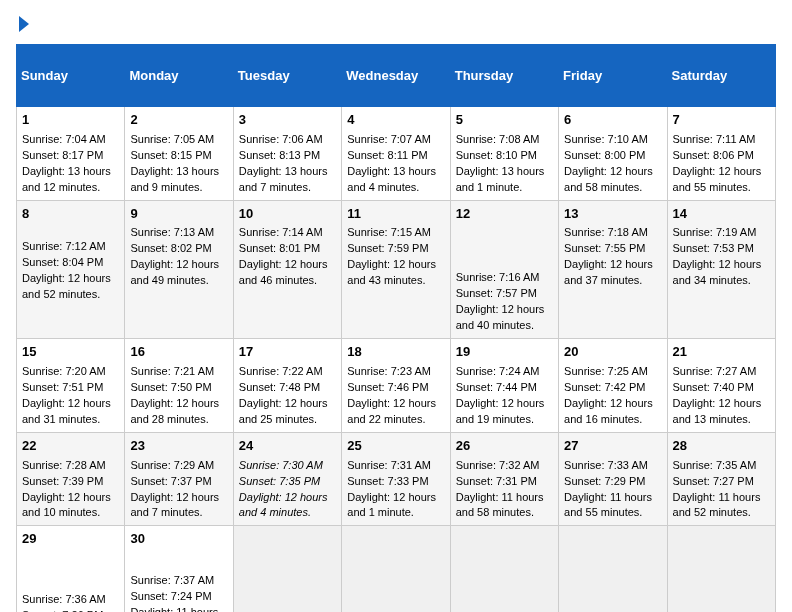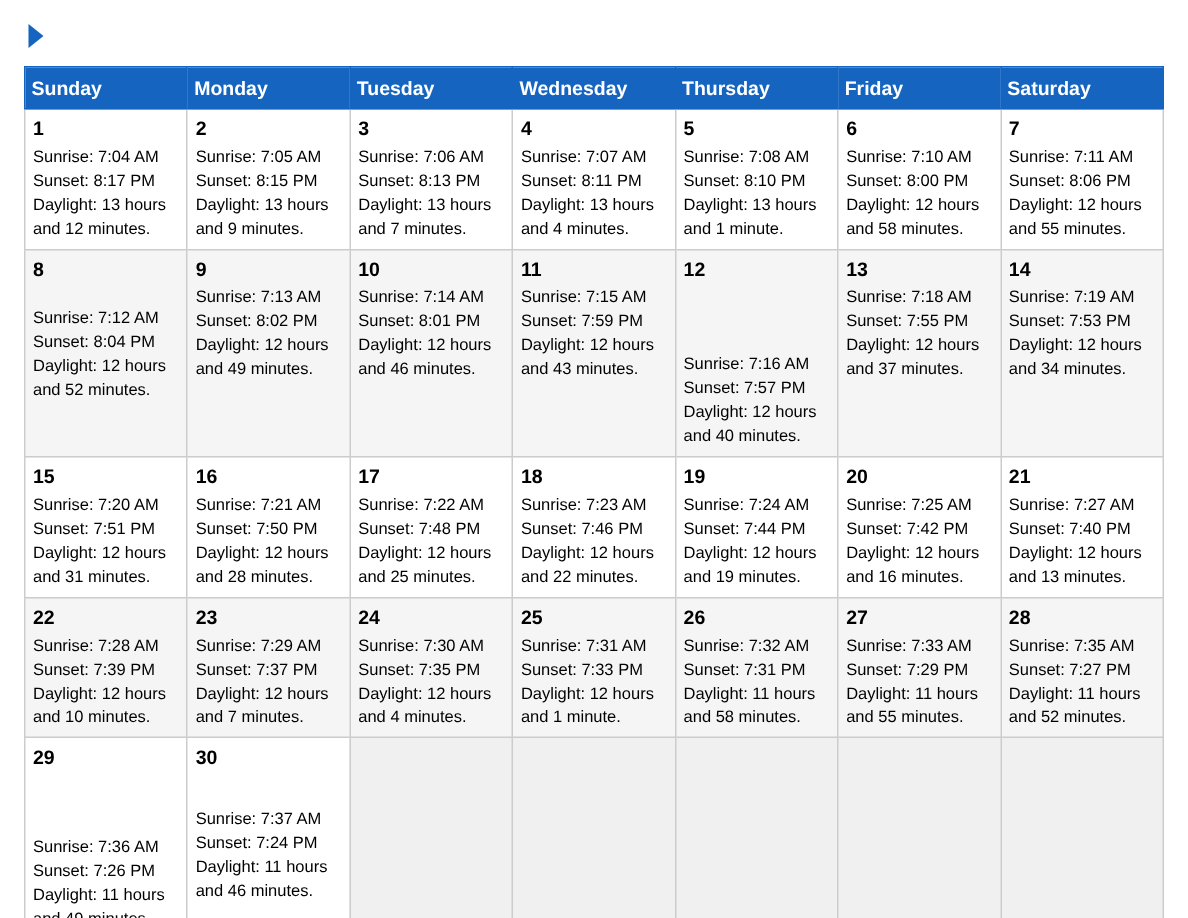--- a/index.html
+++ b/index.html
@@ -50,21 +50,21 @@
       margin-top: 2px;
     }
     .calendar {
       width: 100%;
       border-collapse: collapse;
       font-size: 11px;
     }
     .calendar th {
       background: #1565c0;
       color: #fff;
-      padding: 6px 4px;
+      padding: 23px 4px;
       text-align: left;
       font-size: 13px;
       font-weight: bold;
       border: 1px solid #1565c0;
     }
     .calendar td {
       border: 1px solid #ccc;
       vertical-align: top;
       padding: 4px 5px;
       width: calc(100% / 7);
@@ -258,21 +258,21 @@
 Daylight: 12 hours and 10 minutes.</div>
         </td>
         <td>
           <span class="day-num">23</span>
           <div style="white-space: pre-wrap;">Sunrise: 7:29 AM
 Sunset: 7:37 PM
 Daylight: 12 hours and 7 minutes.</div>
         </td>
         <td>
           <span class="day-num">24</span>
-          <div style="white-space: pre-wrap;">Sunrise: 7:30 AM
+          <div style="white-space: pre-wrap; font-style: italic;">Sunrise: 7:30 AM
 Sunset: 7:35 PM
 Daylight: 12 hours and 4 minutes.</div>
         </td>
         <td>
           <span class="day-num">25</span>
           <div style="white-space: pre-wrap;">Sunrise: 7:31 AM
 Sunset: 7:33 PM
 Daylight: 12 hours and 1 minute.</div>
         </td>
         <td>

